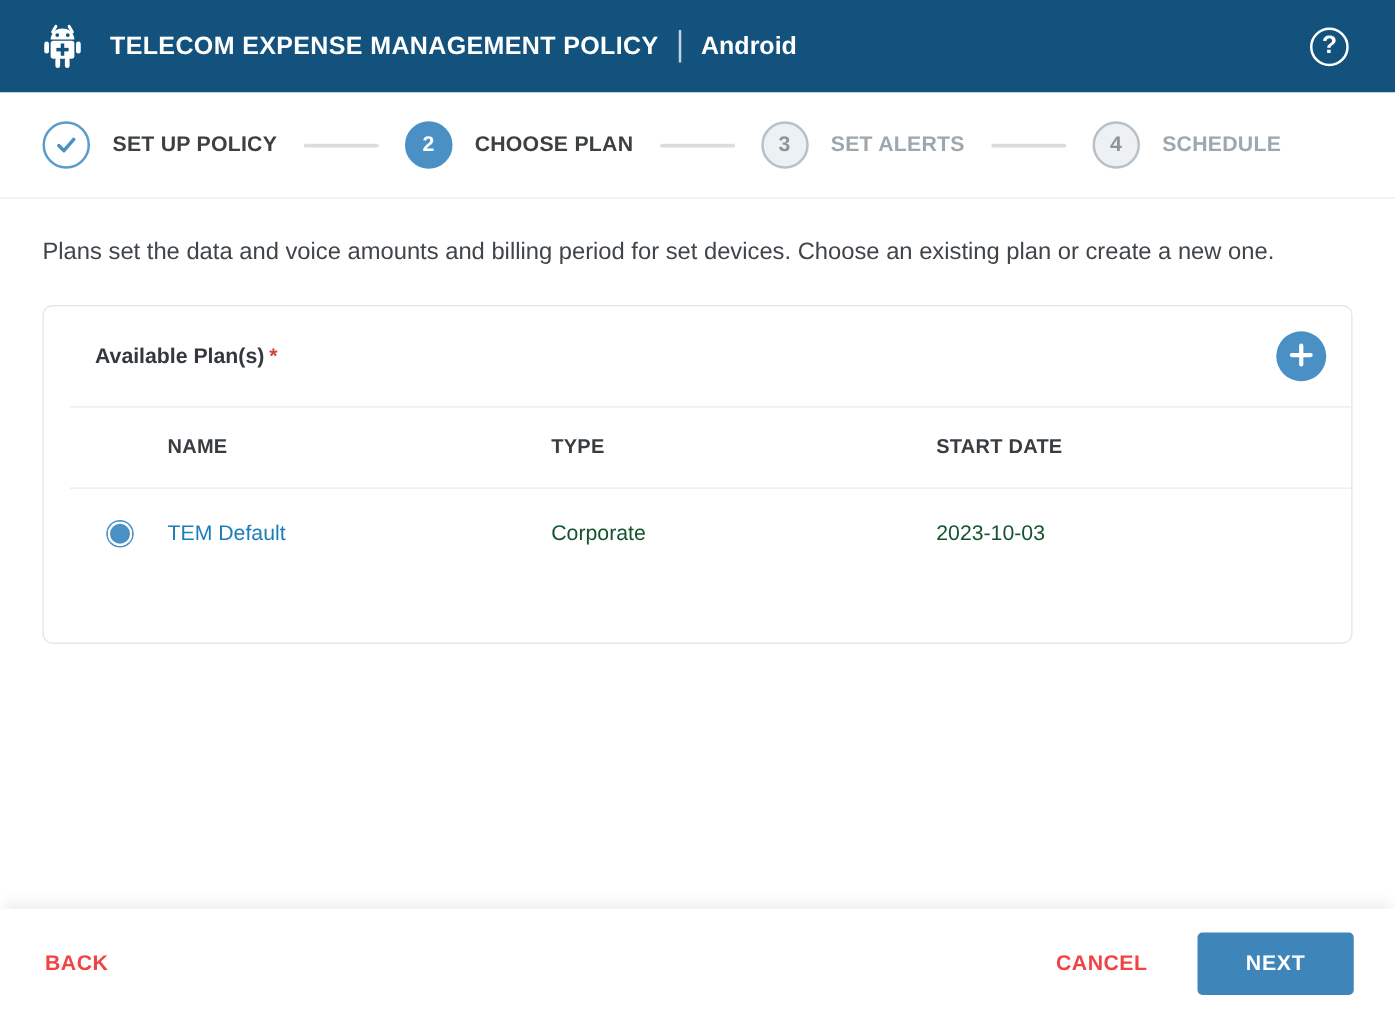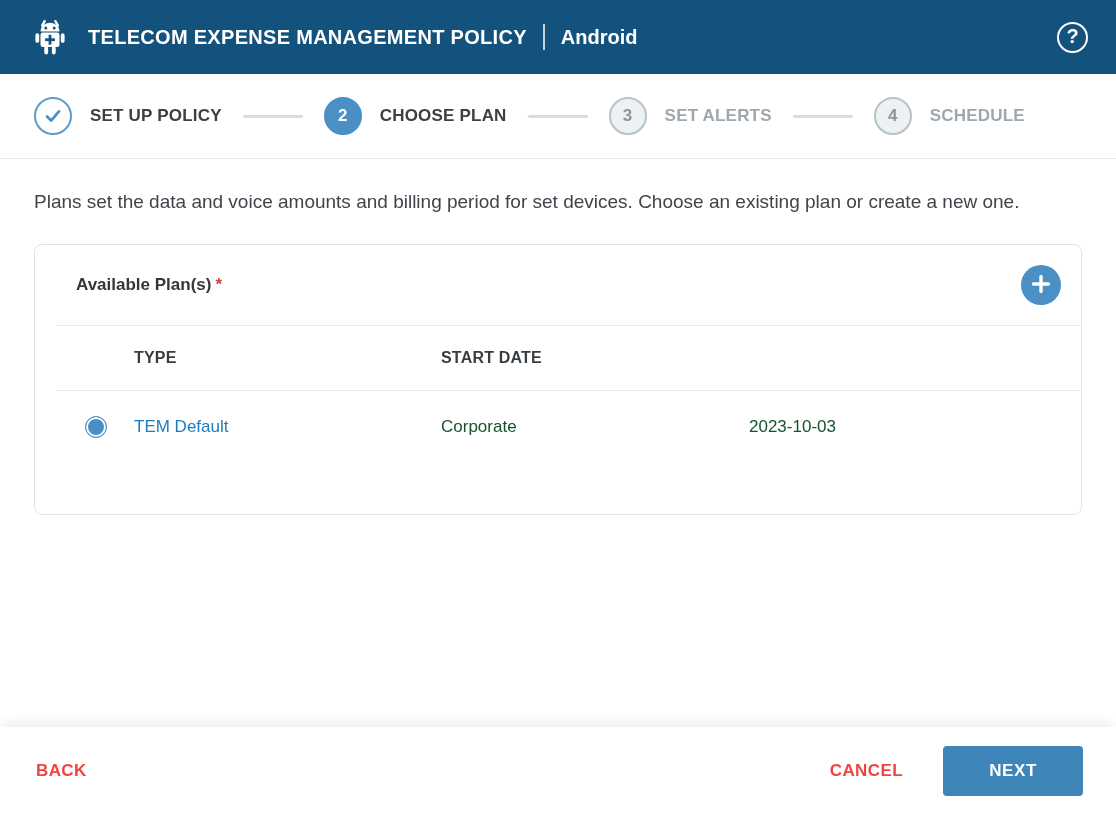--- a/index.html
+++ b/index.html
@@ -17,21 +17,21 @@
     background: #fff;
     overflow: hidden;
   }
 
   
   .topbar {
     height: 74px;
     background: #14527e;
     display: flex;
     align-items: center;
-    padding: 0 28px 0 30px;
+    padding: 0 37px 0 30px;
     flex-shrink: 0;
   }
   .logo { width: 40px; height: 44px; margin-right: 18px; display: flex; align-items: center; }
   .topbar h1 {
     color: #fff;
     font-size: 20px;
     font-weight: 700;
     letter-spacing: 0.3px;
     white-space: nowrap;
   }
@@ -192,21 +192,21 @@
     font-family: inherit;
     font-size: 17px;
     font-weight: 700;
     letter-spacing: 0.4px;
     color: #ef4444;
     cursor: pointer;
     padding: 8px 2px;
   }
   .footer-right { display: flex; align-items: center; gap: 38px; }
   .primary-btn {
-    width: 140px; height: 50px;
+    width: 125px; height: 50px;
     background: #3e86b9;
     border: none;
     border-radius: 4px;
     color: #fff;
     font-family: inherit;
     font-size: 17px;
     font-weight: 700;
     letter-spacing: 0.6px;
     cursor: pointer;
   }
@@ -282,20 +282,21 @@
           <span>
             <svg viewBox="0 0 24 24" width="24" height="24" aria-hidden="true">
               <path d="M12 4.5 V19.5 M4.5 12 H19.5" stroke="#ffffff" stroke-width="3.4" stroke-linecap="round"></path>
             </svg>
           </span>
         </button>
       </div>
 
       <div class="thead grid-row">
         <span></span>
+        <span class="col">NAME</span>
         <span class="col">TYPE</span>
         <span class="col">START DATE</span>
       </div>
 
       <div class="trow grid-row">
         <span class="radio-cell">
           <span class="radio" role="radio" aria-checked="true"></span>
         </span>
         <a class="plan-link">TEM Default</a>
         <span class="col">Corporate</span>

